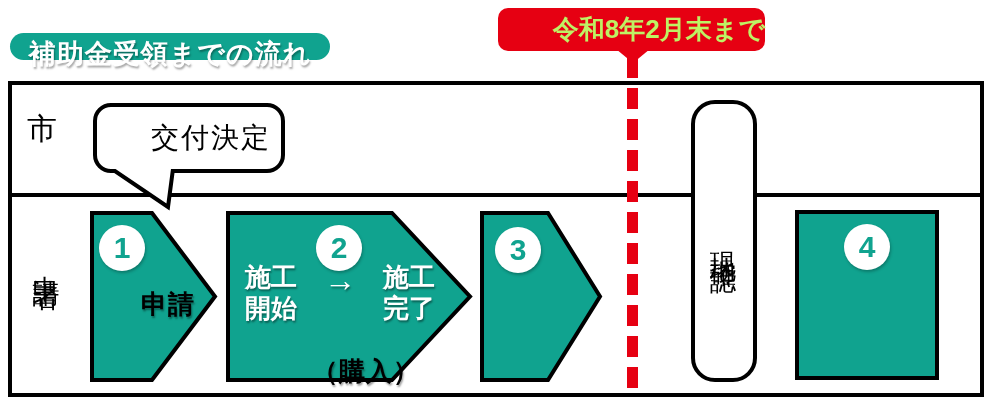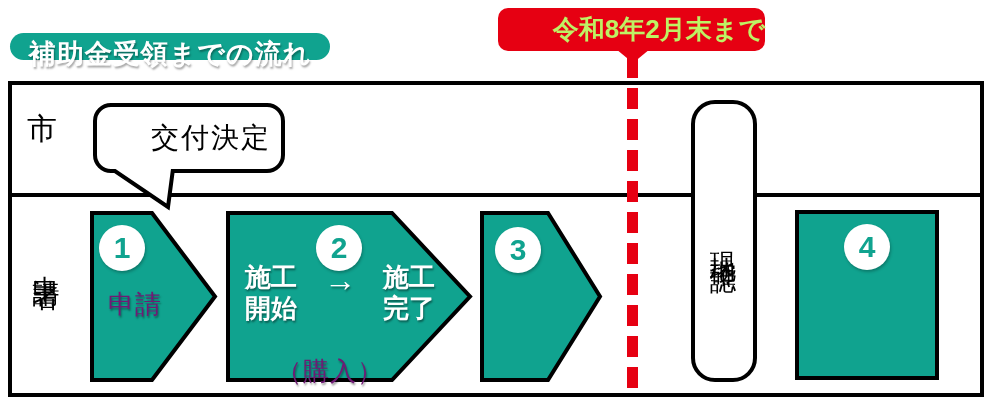--- a/index.html
+++ b/index.html
@@ -62,22 +62,22 @@
   
   .shapes{position:absolute;left:0;top:0;z-index:2;}
   
   .num-circle{
     position:absolute;width:46px;height:46px;border-radius:50%;
     background:#fff;color:var(--teal,#10A38F);font-size:30px;font-weight:bold;
     text-align:center;line-height:46px;z-index:5;
     box-shadow:1px 2px 3px rgba(0,0,0,.25);
   }
   .step-text{
-    position:absolute;color:#701a75;font-size:26px;font-weight:normal;
-    text-align:center;line-height:1.2;z-index:5;white-space:pre-line;
+    position:absolute;color:#000000;font-size:26px;font-weight:bold;
+    text-align:right;line-height:1.2;z-index:5;white-space:pre-line;
     text-shadow:1px 2px 2px rgba(0,0,0,.4);letter-spacing:1px;
   }
   .step2-row{
     position:absolute;left:245px;top:262px;width:190px;display:flex;
     justify-content:space-between;align-items:flex-start;z-index:5;
   }
   .step2-col{
     color:#fff;font-size:26px;font-weight:bold;text-align:center;
     line-height:1.2;white-space:pre-line;text-shadow:1px 2px 2px rgba(0,0,0,.4);
   }

